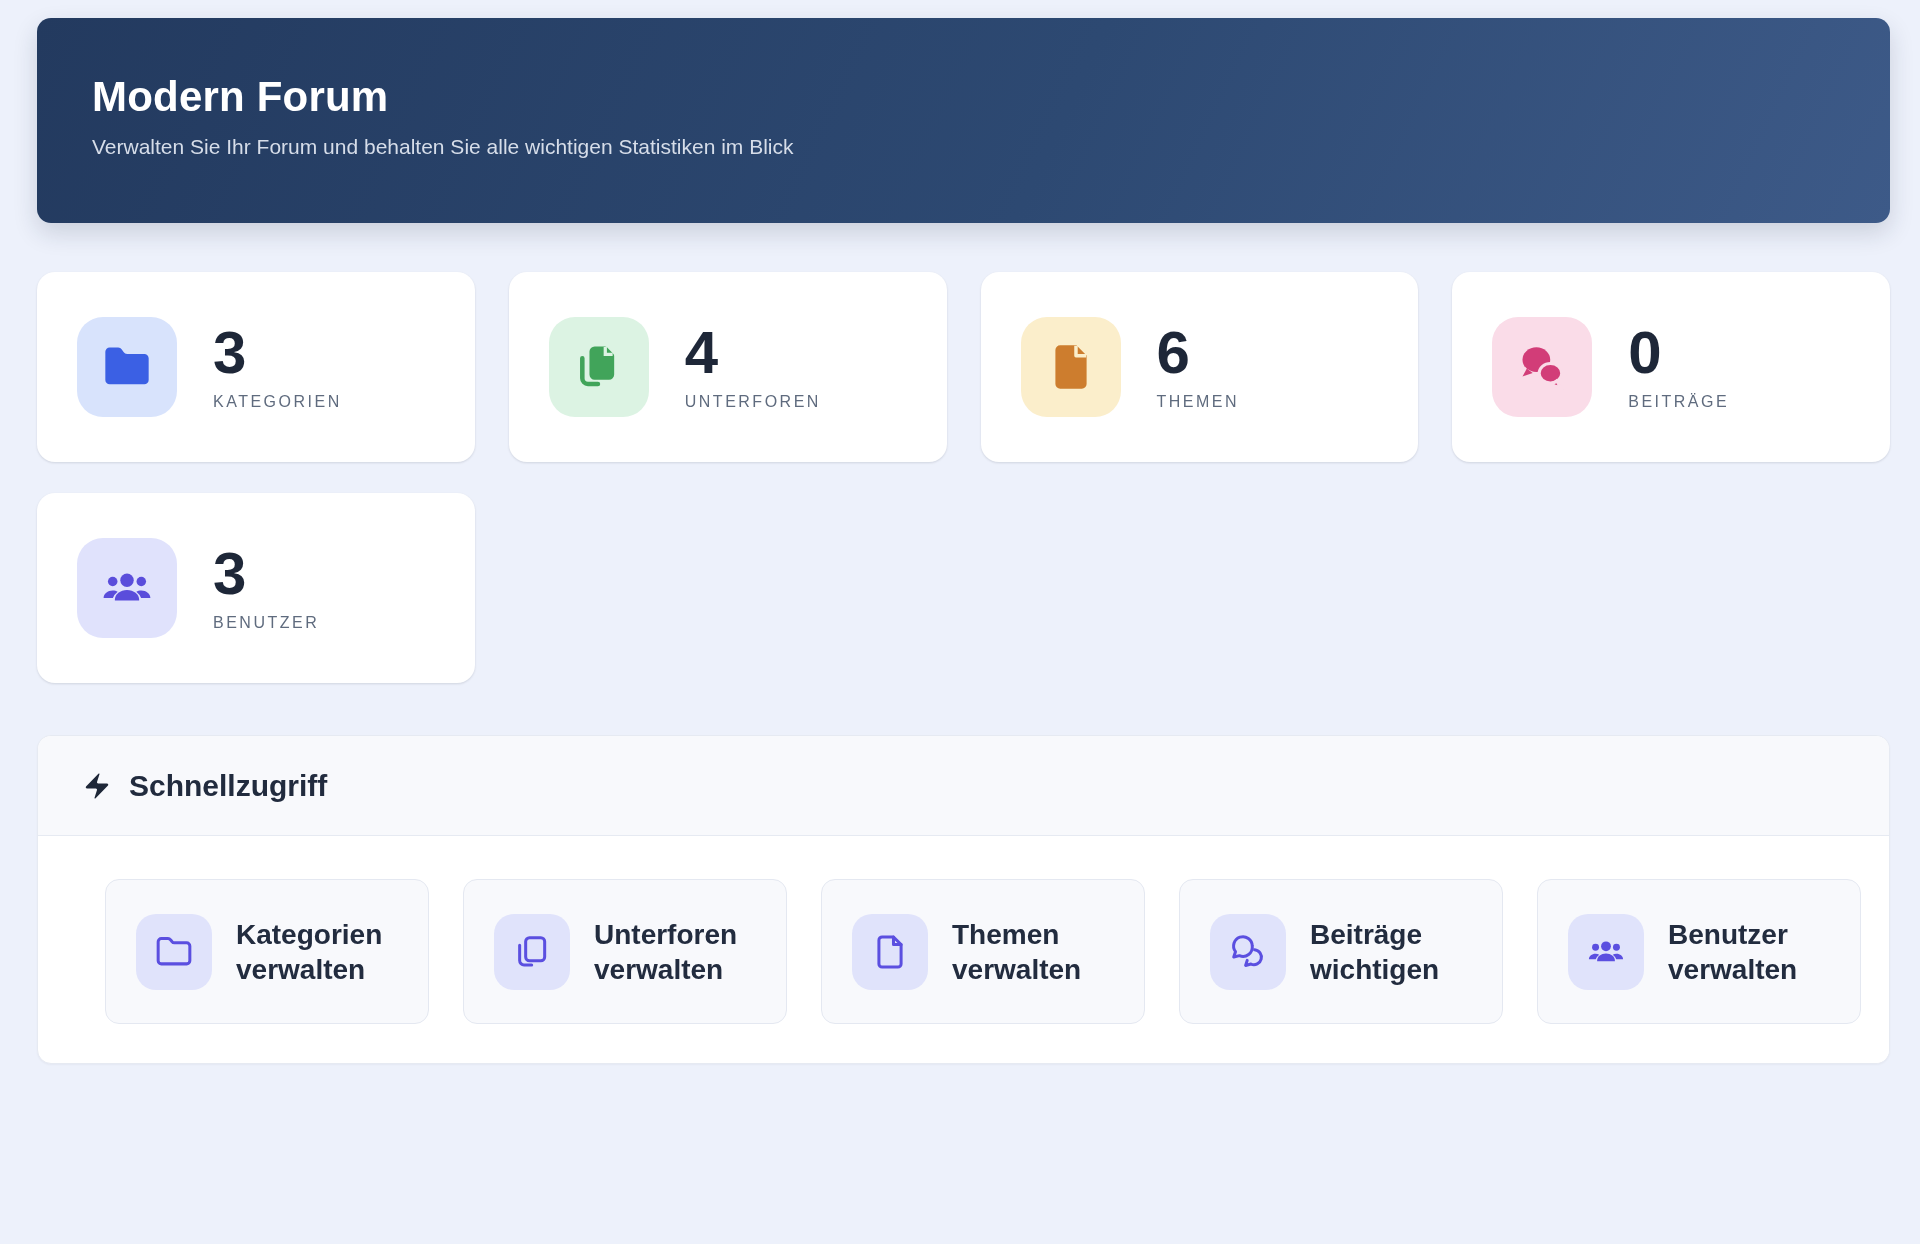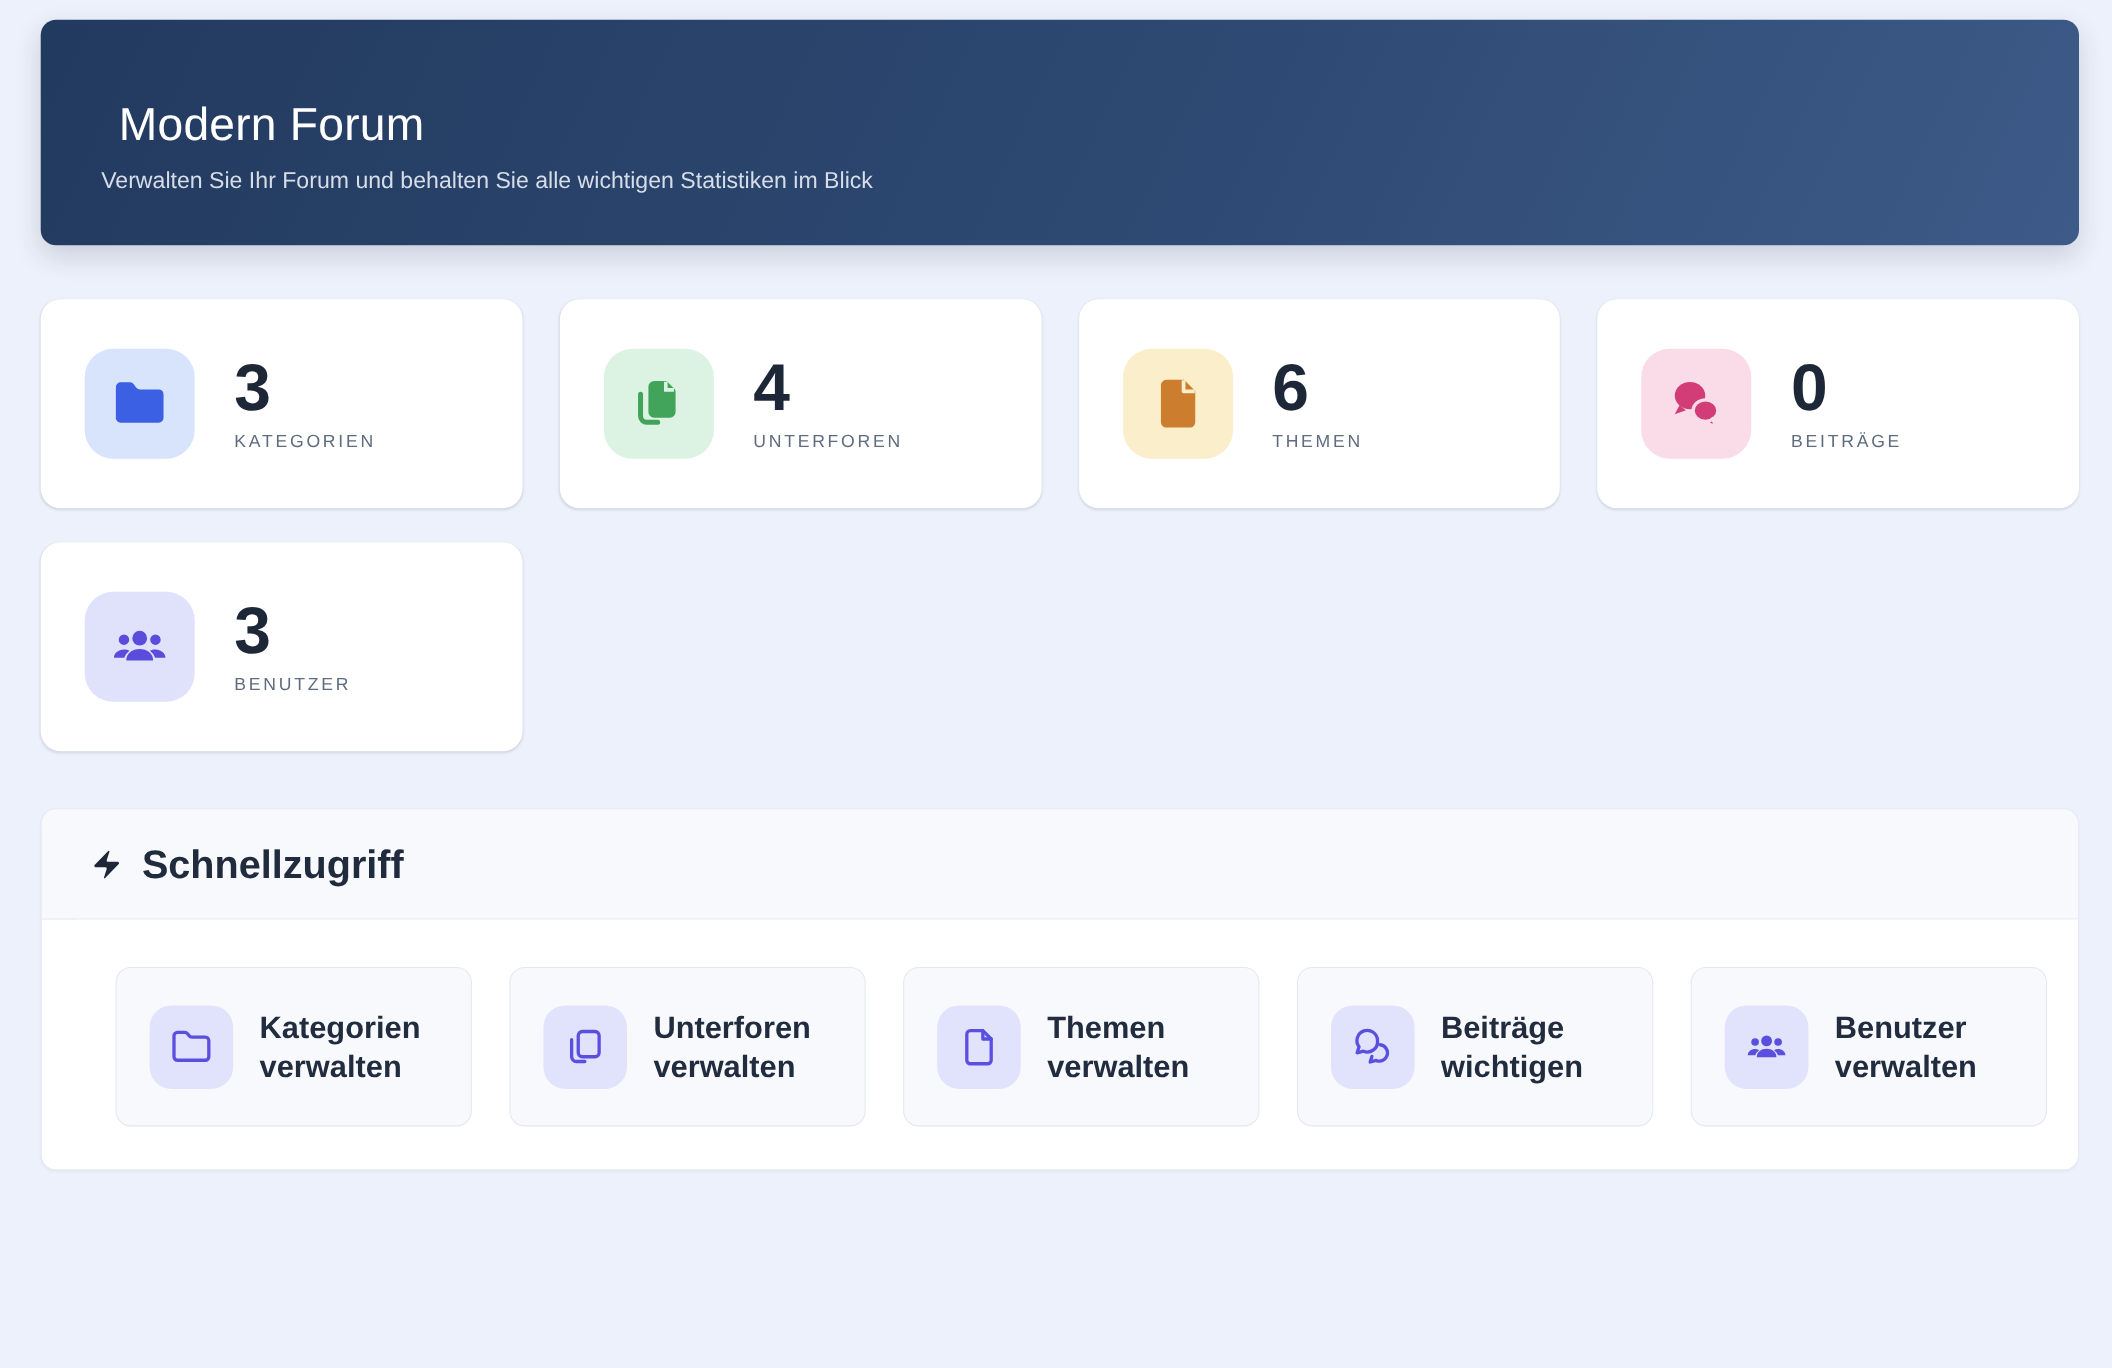--- a/index.html
+++ b/index.html
@@ -17,21 +17,21 @@
   }
   .page{padding:18px 30px 20px 37px;}
 
   
   .banner{
     height:205px;border-radius:14px;
     background:linear-gradient(115deg,var(--g1) 0%,#2d4972 55%,var(--g2) 100%);
     padding:56px 40px 0 55px;
     box-shadow:0 10px 24px rgba(23,37,63,.16);
   }
-  .banner h1{margin:16px;font-size:42px;line-height:1.1;font-weight:400;color:#ffffff;letter-spacing:.2px;}
+  .banner h1{margin:0;font-size:42px;line-height:1.1;font-weight:700;color:#ffffff;letter-spacing:.2px;}
   .banner p{margin:14px 0 0 0;font-size:21px;line-height:1.25;color:#d6dde9;font-weight:400;}
 
   
   .stats{
     margin-top:49px;display:grid;
     grid-template-columns:repeat(4,1fr);
     column-gap:34px;row-gap:31px;
   }
   .stat-card{
     background:var(--card-bg);border-radius:18px;height:190px;
@@ -52,21 +52,21 @@
     border:1px solid var(--panel-border);overflow:hidden;
     box-shadow:0 1px 2px rgba(15,23,42,.04);
   }
   .panel-head{
     background:var(--panel-header-bg);height:100px;
     display:flex;align-items:center;gap:17px;padding-left:44px;
     border-bottom:1px solid var(--panel-border);
   }
   .panel-head .bolt{width:30px;height:30px;display:flex;}
   .panel-head .bolt svg{width:30px;height:30px;}
-  .panel-head h2{margin:0;font-size:36px;font-weight:700;color:#212b3e;}
+  .panel-head h2{margin:0;font-size:30px;font-weight:700;color:#212b3e;}
   .panel-body{
     padding:43px 28px 39px 35px;background:#ffffff;
     display:grid;grid-template-columns:repeat(5,1fr);
     column-gap:34px;row-gap:27px;margin-left:32px;
   }
   .quick-btn{
     height:145px;background:var(--quick-bg);
     border:1.5px solid var(--quick-border);border-radius:14px;
     display:flex;align-items:center;gap:24px;padding:0 18px 0 30px;
     cursor:pointer;text-align:left;font-family:inherit;

